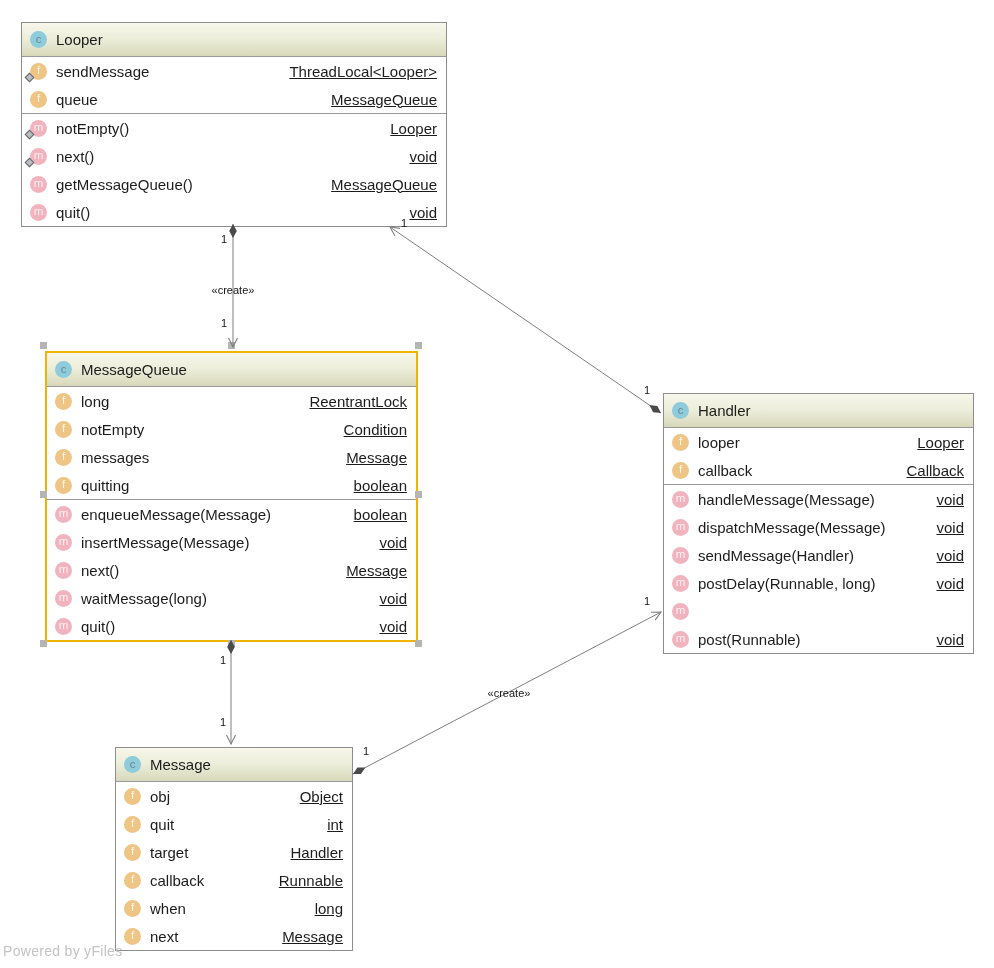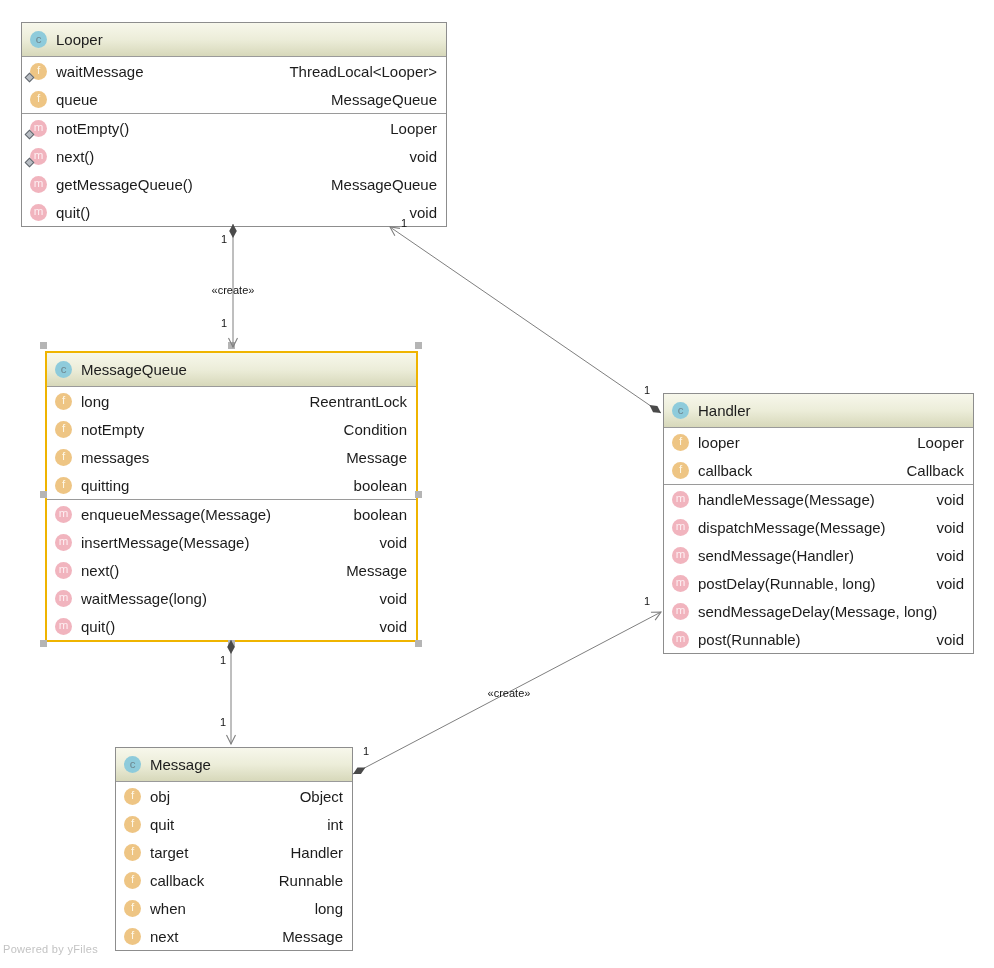--- a/index.html
+++ b/index.html
@@ -9,61 +9,61 @@
   .class-node{position:absolute;background:#ffffff;border:1px solid #8d8d8d;box-sizing:content-box;}
   .class-node.selected{border:2px solid #efb400;margin:-1px 0 0 -1px;}
 
   .node-header{height:33px;display:flex;align-items:center;padding:0 8px;
                background:linear-gradient(180deg,#f7f7eb 0%,#ecedd9 50%,#d7d8ba 100%);
                border-bottom:1px solid #9a9a9a;}
   .node-title{font-size:15px;margin-left:9px;white-space:nowrap;}
 
   .m-row{height:28px;display:flex;align-items:center;padding:0 9px 0 8px;font-size:15px;}
   .m-name{margin-left:9px;white-space:nowrap;}
-  .m-type{margin-left:auto;padding-left:10px;white-space:nowrap;}
+  .m-type{margin-left:auto;padding-left:10px;white-space:nowrap;text-decoration:underline;}
   .section-methods{border-top:1px solid #9a9a9a;}
 
   .badge-wrap{position:relative;width:17px;height:17px;flex:0 0 17px;}
   .badge{position:absolute;left:0;top:0;width:17px;height:17px;border-radius:50%;
          display:flex;align-items:center;justify-content:center;
          font-size:11.5px;line-height:1;color:rgba(255,255,255,0.95);}
   .badge-c{background:#8ecbdb;color:#6d868f;}
   .badge-f{background:#eec584;color:#fdf6e6;}
   .badge-m{background:#f1b4be;color:#fdeff2;}
   .static-marker{position:absolute;left:-4px;bottom:-1px;width:5px;height:5px;
                  background:#b9bec4;border:1px solid #63686e;transform:rotate(45deg);}
 
   .edges{position:absolute;left:0;top:0;pointer-events:none;}
   .edges line{pointer-events:stroke;}
 
   .edge-label{position:absolute;font-size:11px;color:#141414;transform:translate(-50%,-50%);white-space:nowrap;}
 
   .handle{position:absolute;width:7px;height:7px;background:#b5b5b5;}
 
-  .watermark{position:absolute;left:3px;top:943px;font-size:11px;color:#c3c3c3;letter-spacing:0.3px;}
+  .watermark{position:absolute;left:3px;top:943px;font-size:14px;color:#c3c3c3;letter-spacing:0.3px;}
 </style>
 </head>
 <body>
 
 <div class="canvas">
 
   <div class="class-node" style="left:21px;top:22px;width:424px;">
     <div class="node-header">
       <span class="badge-wrap">
         <span class="badge badge-c">c</span>
       </span>
       <span class="node-title">Looper</span>
     </div>
     <div class="section-fields">
       <div class="m-row">
         <span class="badge-wrap">
           <span class="badge badge-f">f</span>
           <span class="static-marker"></span>
         </span>
-        <span class="m-name">waitMessage</span>
+        <span class="m-name">sendMessage</span>
         <span class="m-type">ThreadLocal&lt;Looper&gt;</span>
       </div>
       <div class="m-row">
         <span class="badge-wrap">
           <span class="badge badge-f">f</span>
         </span>
         <span class="m-name">queue</span>
         <span class="m-type">MessageQueue</span>
       </div>
     </div>
@@ -235,21 +235,20 @@
         <span class="badge-wrap">
           <span class="badge badge-m">m</span>
         </span>
         <span class="m-name">postDelay(Runnable, long)</span>
         <span class="m-type">void</span>
       </div>
       <div class="m-row">
         <span class="badge-wrap">
           <span class="badge badge-m">m</span>
         </span>
-        <span class="m-name">sendMessageDelay(Message, long)</span>
         <span class="m-type"></span>
       </div>
       <div class="m-row">
         <span class="badge-wrap">
           <span class="badge badge-m">m</span>
         </span>
         <span class="m-name">post(Runnable)</span>
         <span class="m-type">void</span>
       </div>
     </div>

